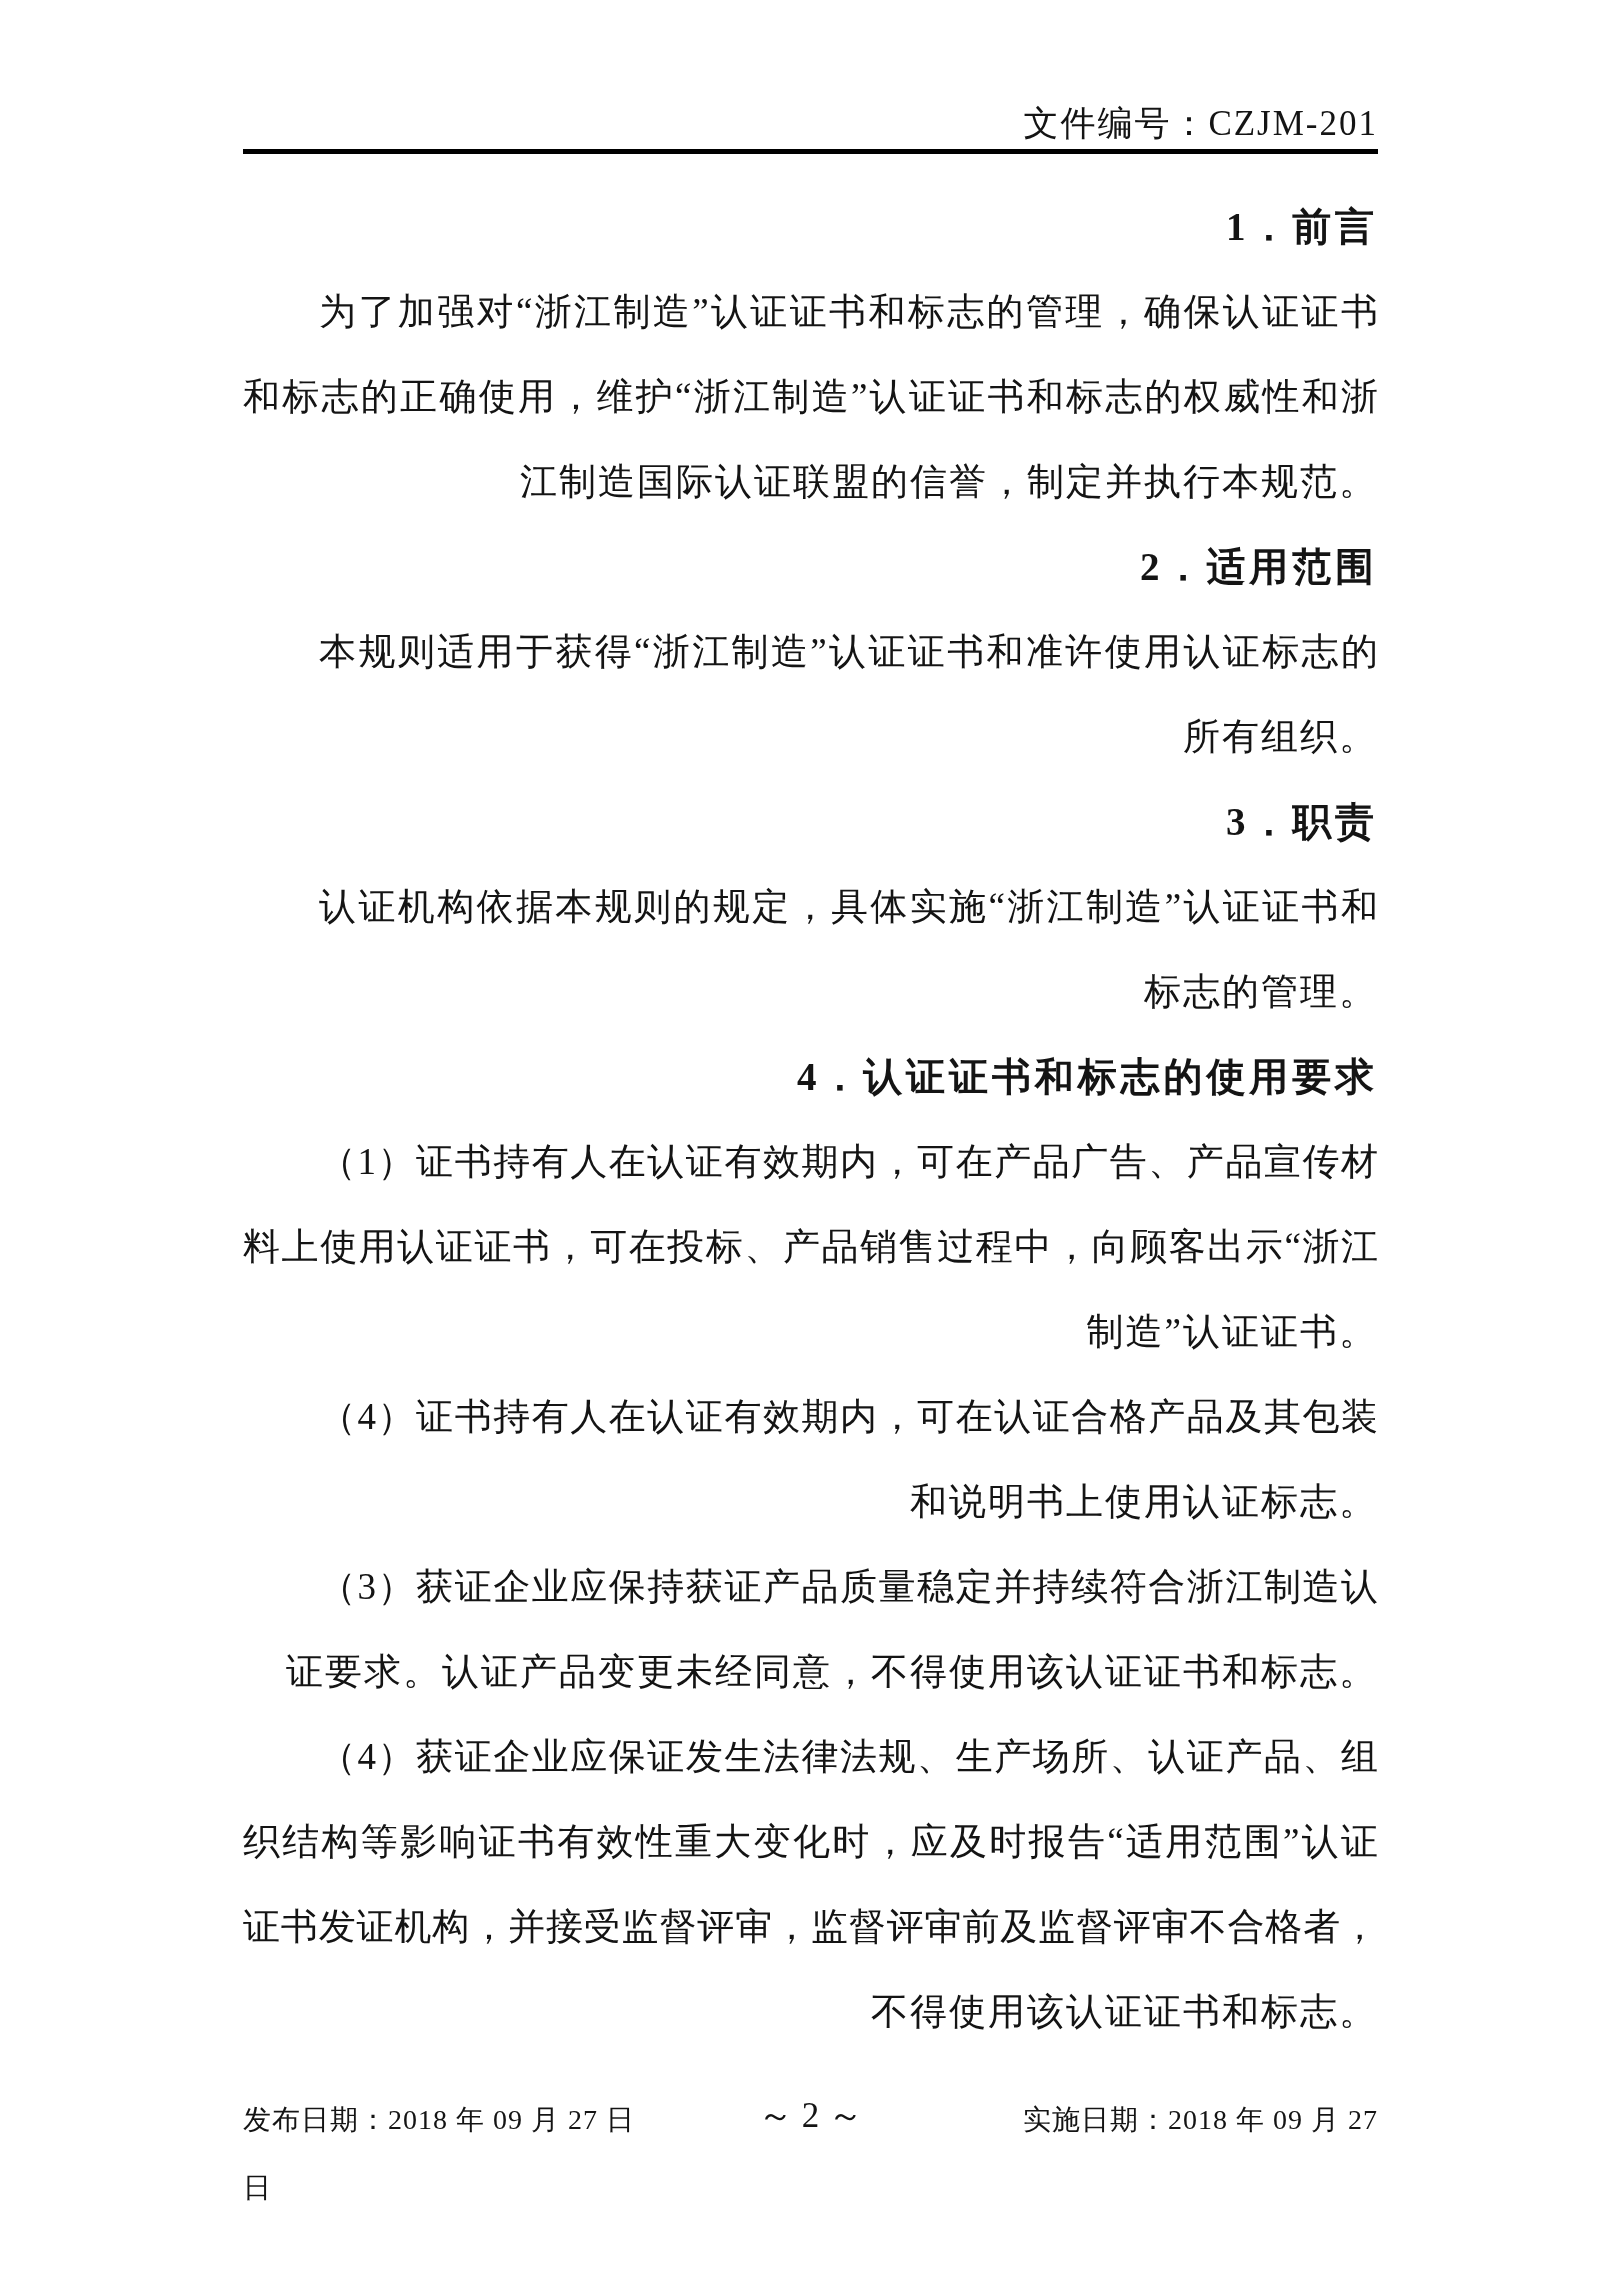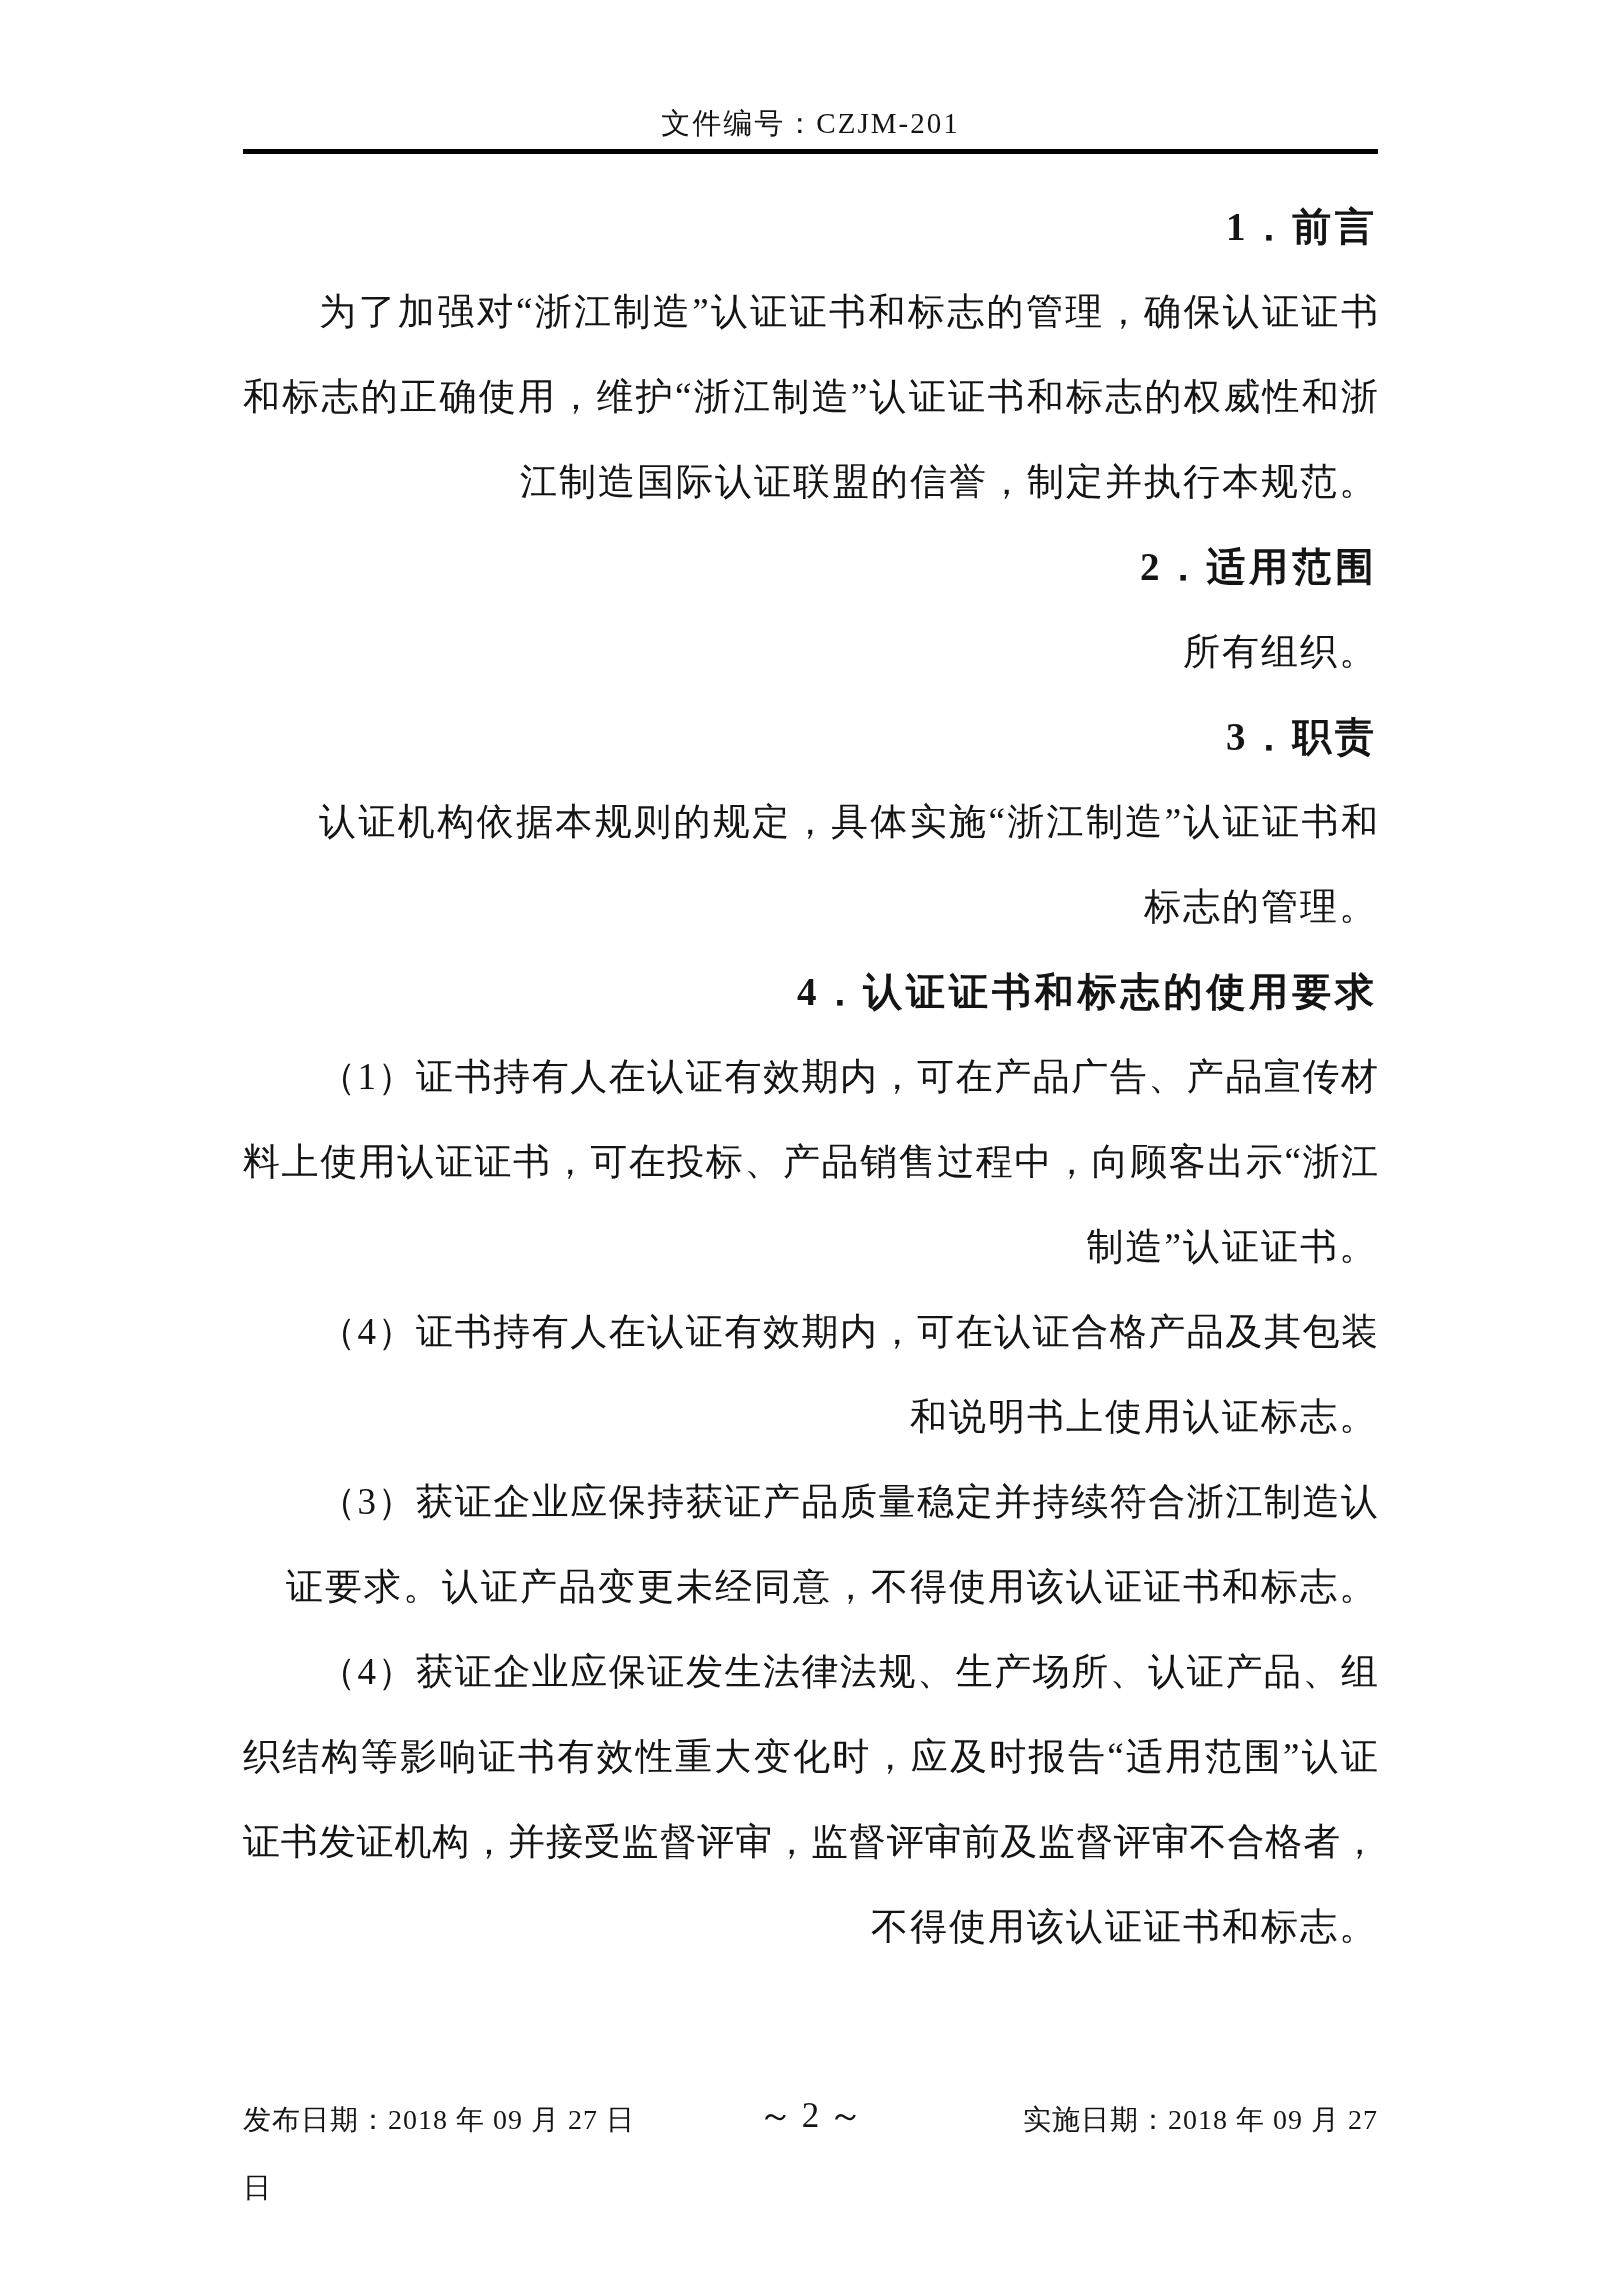--- a/index.html
+++ b/index.html
@@ -16,22 +16,22 @@
     color: #141414;
     overflow: hidden;
   }
   .doc-header {
     position: absolute;
     top: 102px;
     left: 243px;
     width: 1135px;
     height: 43px;
     line-height: 43px;
-    text-align: center;
-    font-size: 29px;
+    text-align: right;
+    font-size: 35px;
     letter-spacing: 2px;
     font-weight: 500;
   }
   .header-rule {
     position: absolute;
     top: 149px;
     left: 243px;
     width: 1135px;
     height: 4.9px;
     background: #000000;
@@ -110,20 +110,21 @@
   <div class="doc-header">文件编号：CZJM-201</div>
 
   <div class="header-rule"></div>
 
   <div class="doc-body" id="doc-lines">
       <div class="line heading">1．前言</div>
       <div class="line body fill indent">为了加强对“浙江制造”认证证书和标志的管理，确保认证证书</div>
       <div class="line body fill">和标志的正确使用，维护“浙江制造”认证证书和标志的权威性和浙</div>
       <div class="line body">江制造国际认证联盟的信誉，制定并执行本规范。</div>
       <div class="line heading">2．适用范围</div>
+      <div class="line body fill indent">本规则适用于获得“浙江制造”认证证书和准许使用认证标志的</div>
       <div class="line body">所有组织。</div>
       <div class="line heading">3．职责</div>
       <div class="line body fill indent">认证机构依据本规则的规定，具体实施“浙江制造”认证证书和</div>
       <div class="line body">标志的管理。</div>
       <div class="line heading">4．认证证书和标志的使用要求</div>
       <div class="line body fill indent">（1）证书持有人在认证有效期内，可在产品广告、产品宣传材</div>
       <div class="line body fill">料上使用认证证书，可在投标、产品销售过程中，向顾客出示“浙江</div>
       <div class="line body">制造”认证证书。</div>
       <div class="line body fill indent">（4）证书持有人在认证有效期内，可在认证合格产品及其包装</div>
       <div class="line body">和说明书上使用认证标志。</div>

